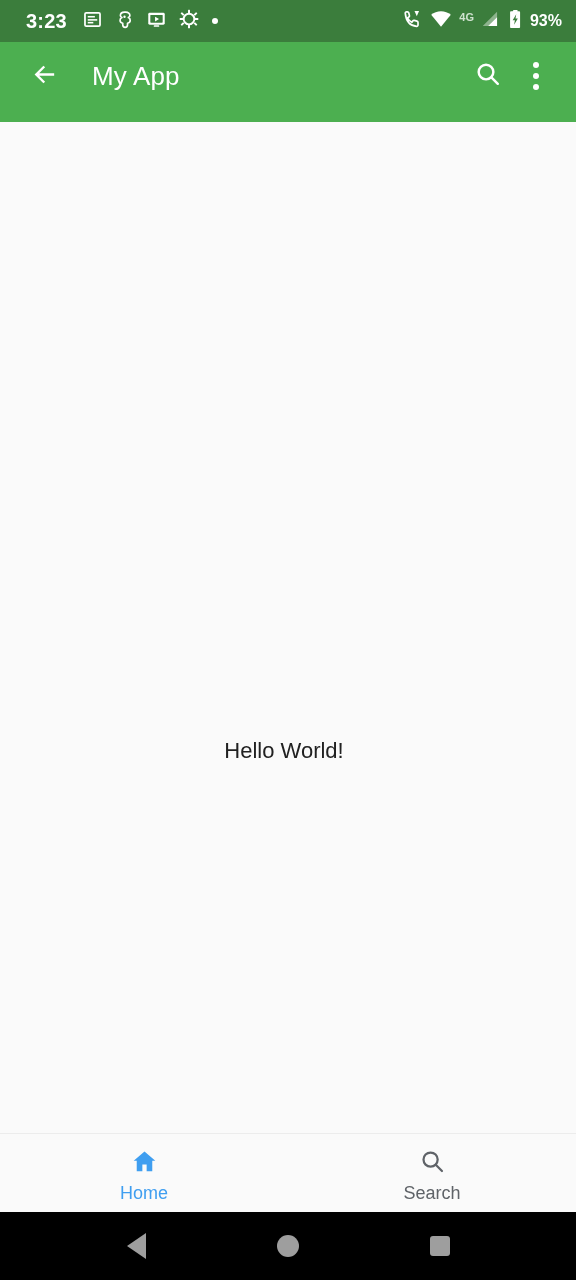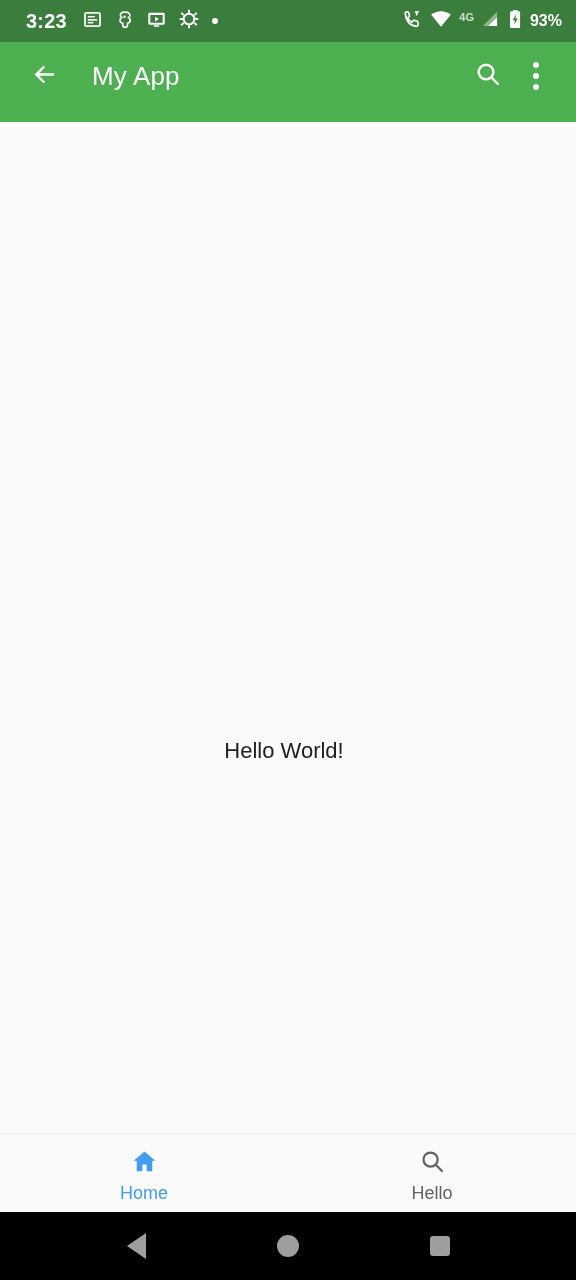--- a/index.html
+++ b/index.html
@@ -338,21 +338,21 @@
       <span class="nav-label">Home</span>
     </div>
 
     <div class="nav-item unselected">
       <span>
         <svg width="27" height="27" viewBox="0 0 24 24">
           <circle cx="10.3" cy="10.3" r="6.3" fill="none" stroke="#5f6368" stroke-width="2"></circle>
           <line x1="14.9" y1="14.9" x2="20.4" y2="20.4" stroke="#5f6368" stroke-width="2" stroke-linecap="round"></line>
         </svg>
       </span>
-      <span class="nav-label">Hello</span>
+      <span class="nav-label">Search</span>
     </div>
   </div>
 
   <div class="sys-nav">
     <div class="sys-btn">
       <span class="sys-back"></span>
     </div>
     <div class="sys-btn">
       <span class="sys-home"></span>
     </div>

